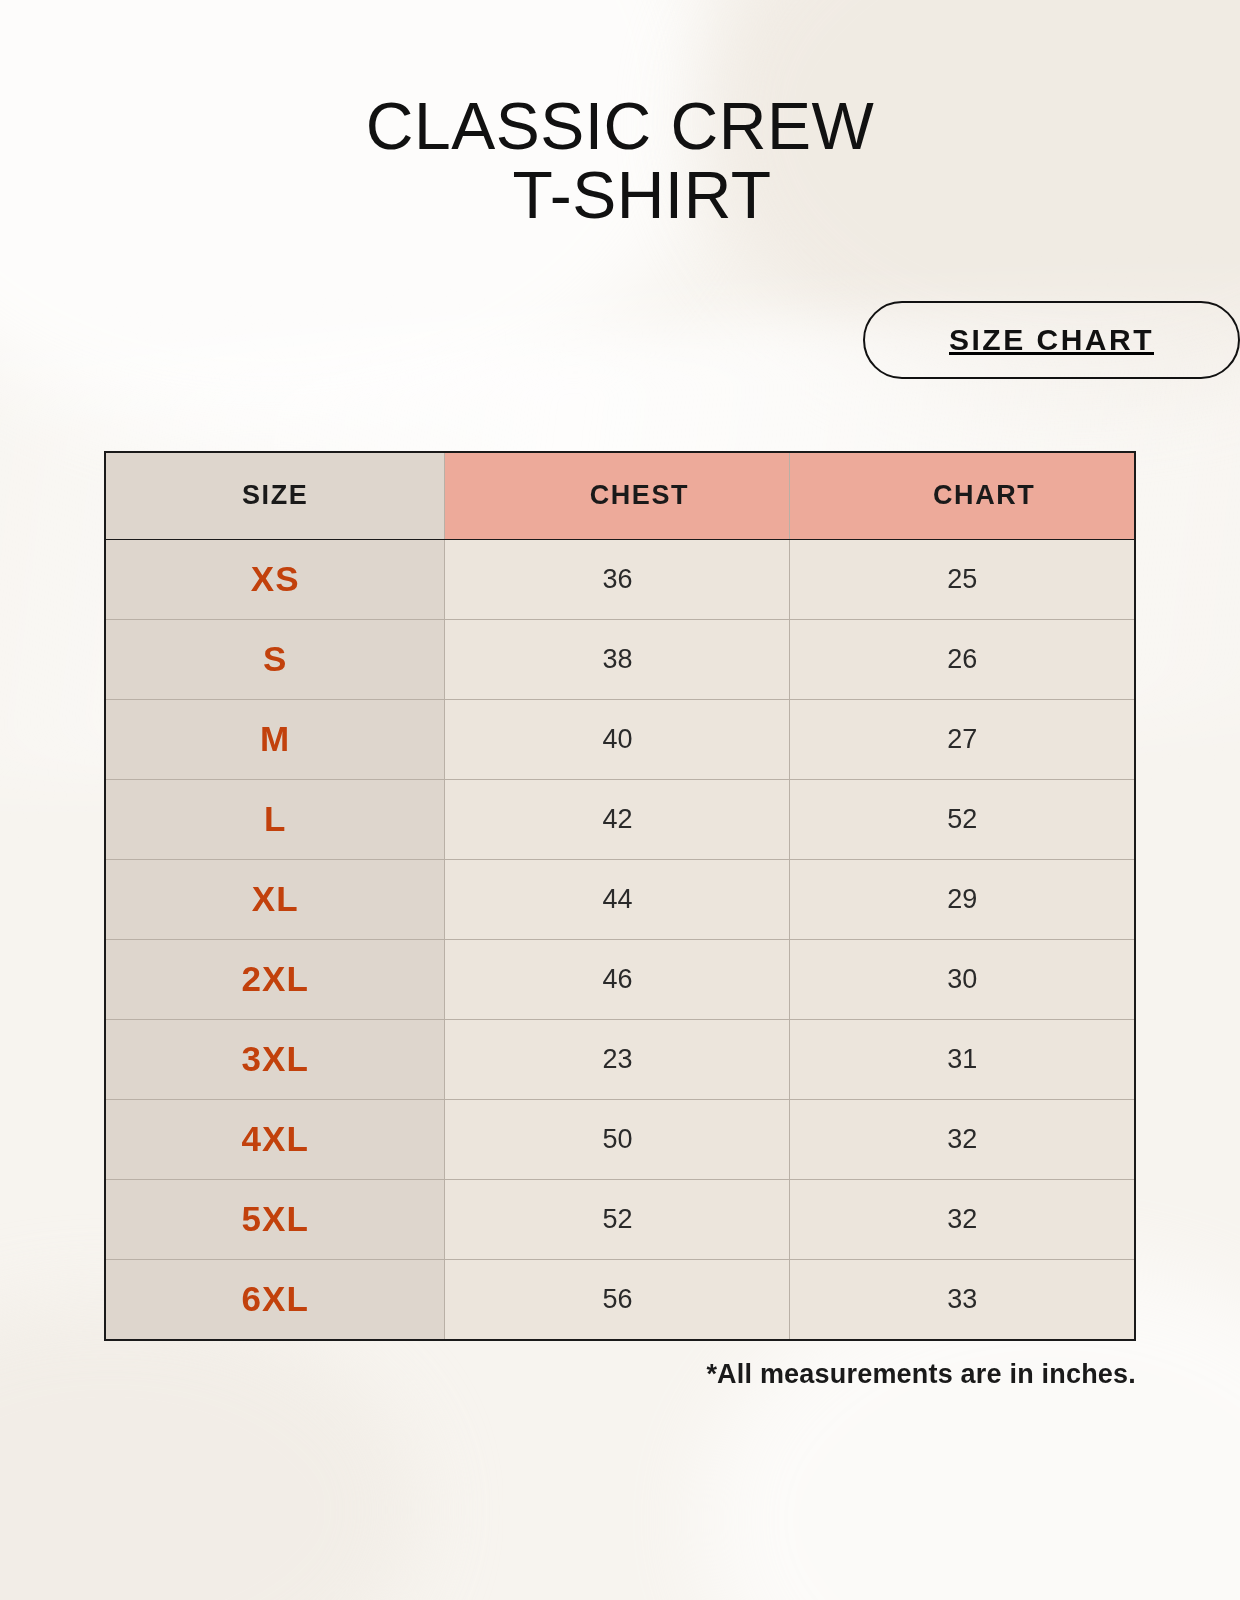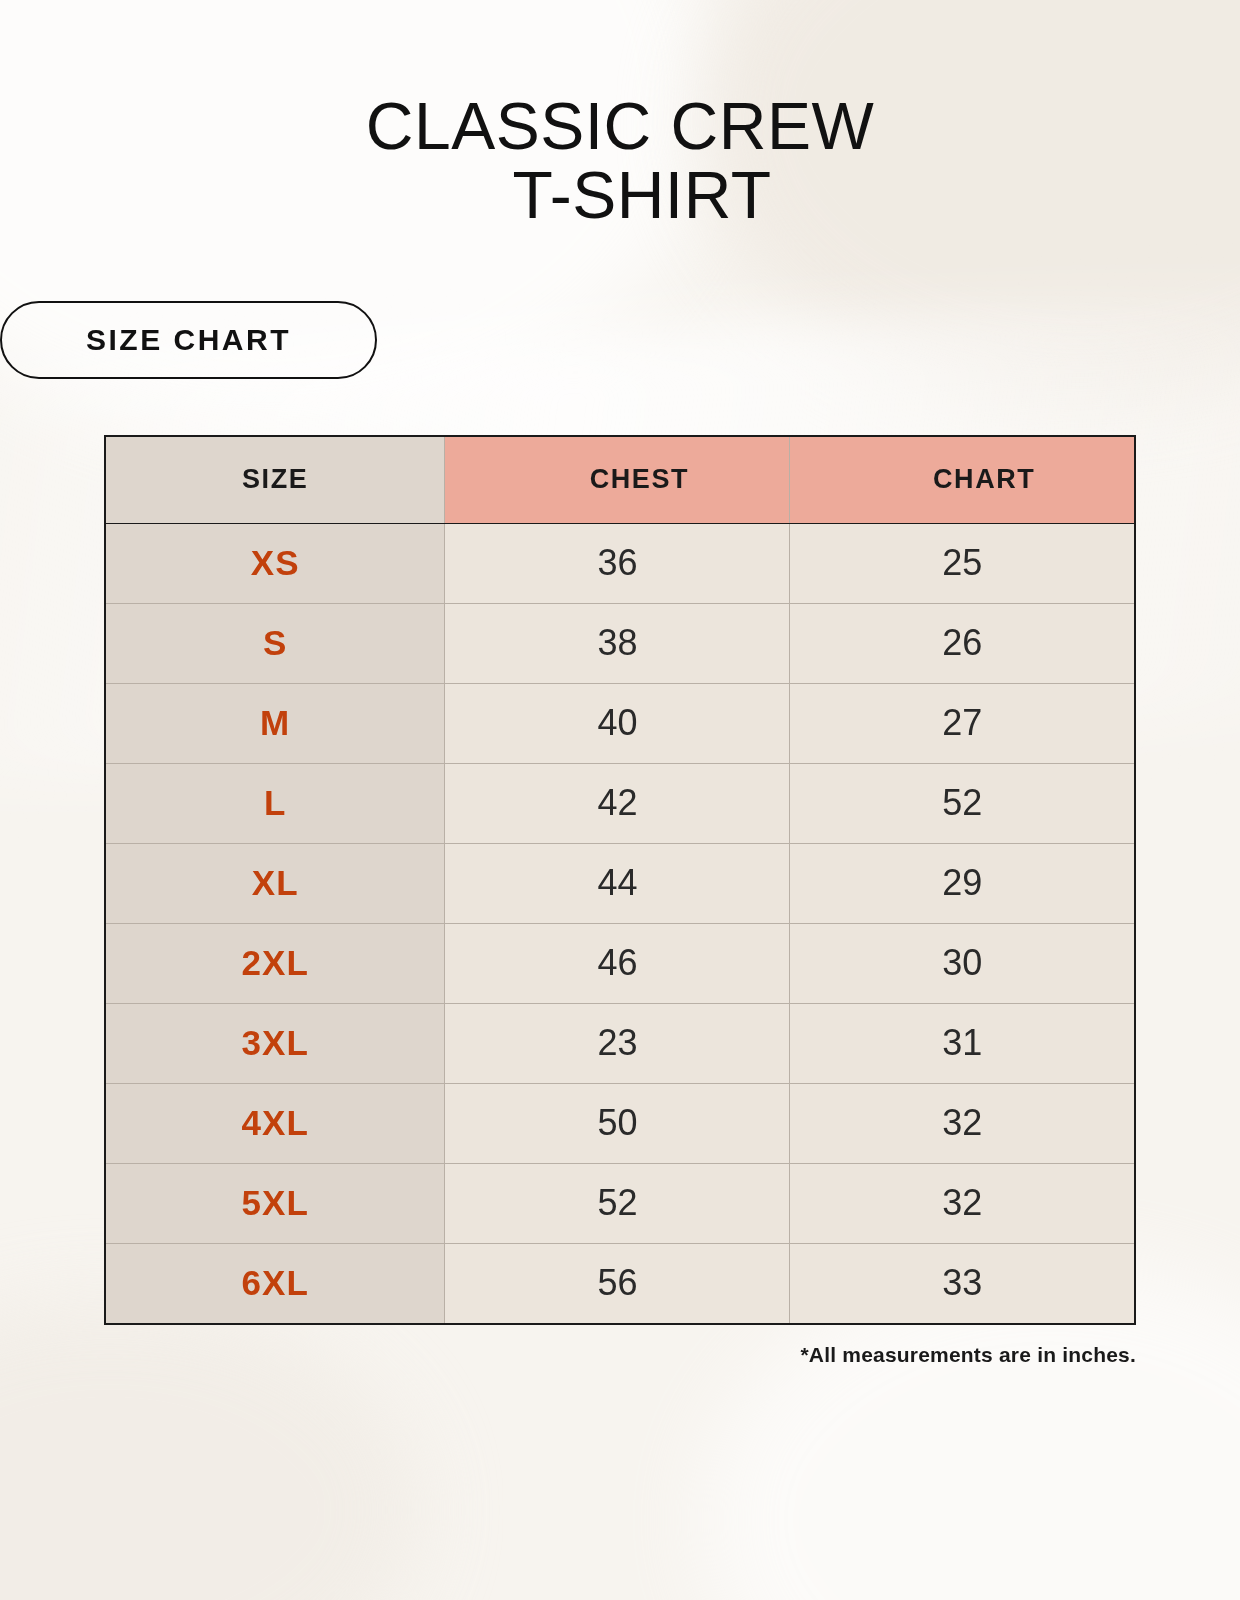--- a/index.html
+++ b/index.html
@@ -76,36 +76,37 @@
     color: #111111;
     font-weight: 400;
     margin: 0;
     padding-top: 92px;
     font-family: "Liberation Sans", sans-serif;
   }
   .title .l2 { display: block; margin-left: 44px; }
 
   .pill-wrap {
     display: flex;
-    justify-content: flex-start;
+    justify-content: flex-end;
     margin-top: 70px;
+    text-decoration: underline;
   }
   .pill {
     border: 2px solid #111111;
     border-radius: 48px;
     padding: 20px 84px;
     font-size: 30px;
     font-weight: 700;
     letter-spacing: 2.5px;
     color: #111111;
     background: transparent;
   }
 
   .table-wrap {
-    margin: 56px auto 0;
+    margin: 72px auto 0;
     width: 1032px;
   }
   table.size-table {
     border-collapse: collapse;
     width: 100%;
     table-layout: fixed;
     border: 2px solid #1a1a1a;
   }
   table.size-table col.c-size { width: 33%; }
   table.size-table col.c-chest { width: 33.5%; }
@@ -131,30 +132,30 @@
 
   td.size-cell {
     background: #ded6cd;
     font-size: 35px;
     font-weight: 700;
     letter-spacing: 1px;
     color: #c2410c;
   }
   td.val-cell {
     background: #ece5dc;
-    font-size: 36px;
+    font-size: 27px;
     font-weight: 400;
     color: #2a2a2a;
   }
 
   .footnote {
     width: 1032px;
     margin: 18px auto 0;
     text-align: right;
-    font-size: 21px;
+    font-size: 27px;
     font-weight: 700;
     color: #1a1a1a;
     letter-spacing: .2px;
   }
 </style>
 </head>
 <body>
 
 <div class="bg-layer">
   <div class="blob blob-a"></div>

